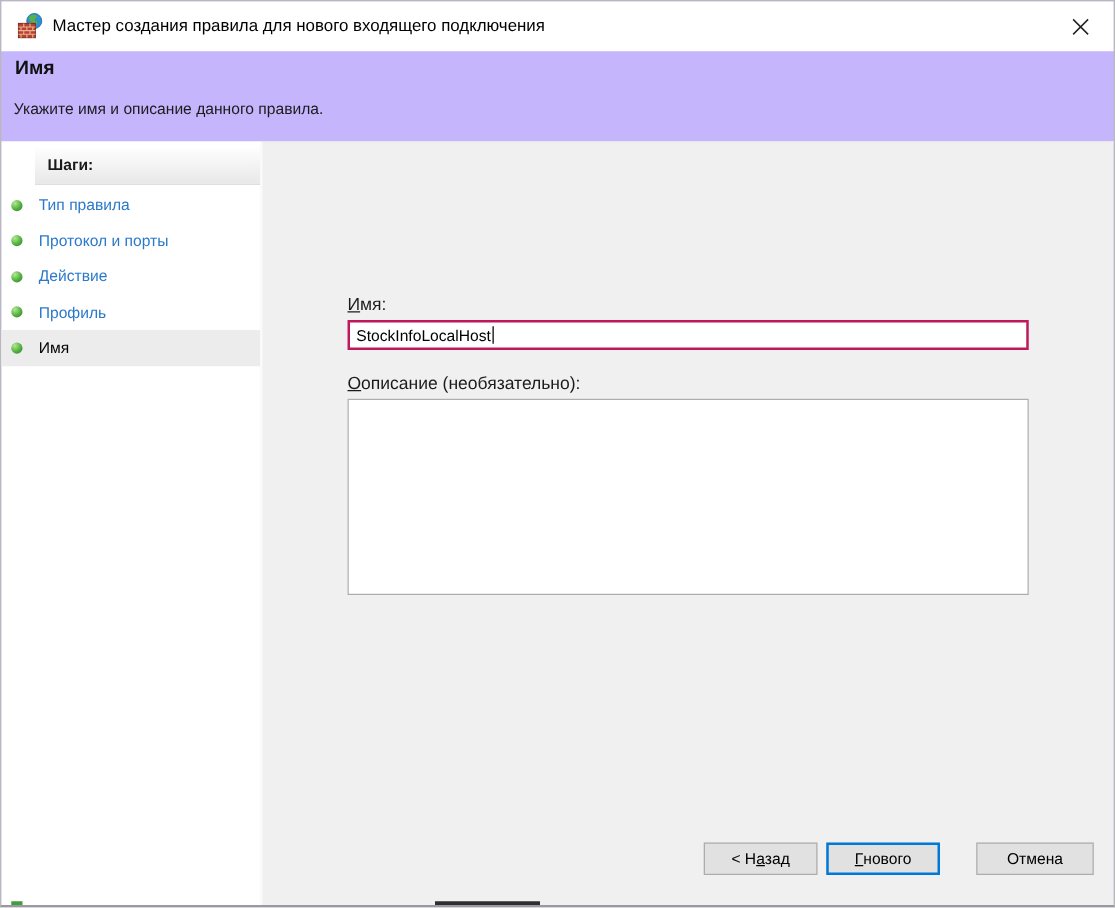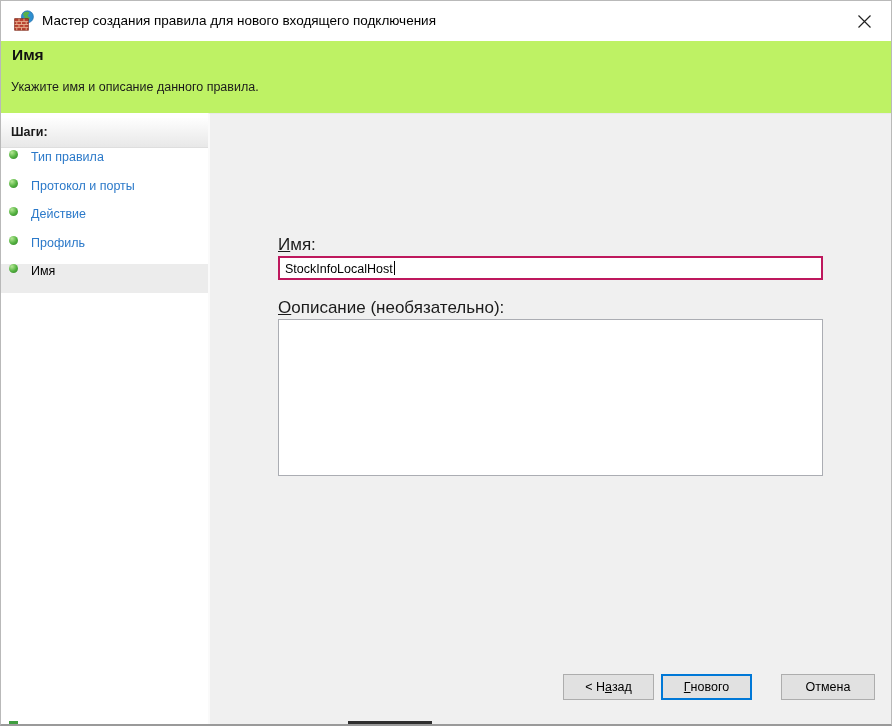--- a/index.html
+++ b/index.html
@@ -1,20 +1,20 @@
 <!DOCTYPE html>
 <html><head>
 <meta charset="utf-8">
 <style>
   html,body { margin:0; padding:0; background:#ffffff; }
   * { box-sizing:border-box; }
   body { font-family:"Liberation Sans","DejaVu Sans",sans-serif; }
 
   .window {
-    position:relative; width:892px; height:726px; background:#bef264;
+    position:relative; width:892px; height:726px; background:#c4b5fd;
     border:1px solid #b9b9b9; border-bottom:2px solid #9a9a9a;
     overflow:hidden;
   }
 
   
   .titlebar { position:absolute; top:0; left:0; right:0; height:40px; background:#ffffff; }
   .app-icon { position:absolute; left:13px; top:9px; width:21px; height:21px; }
   .title { position:absolute; left:41px; top:0; line-height:40px; font-size:13.5px; color:#000; white-space:nowrap; }
   .close-btn {
     position:absolute; right:4px; top:0; width:45px; height:40px;
@@ -23,36 +23,36 @@
 
   
   .page-title { position:absolute; left:11px; top:45px; font-size:15.5px; font-weight:bold; color:#111; }
   .page-subtitle { position:absolute; left:10px; top:79px; font-size:12.5px; color:#1b1b1b; }
 
   
   .content { position:absolute; top:112px; left:0; right:0; bottom:0; display:flex; }
   .sidebar { width:207px; background:#ffffff; flex:none; position:relative; padding-top:5px; }
   .steps-heading {
     height:30px; line-height:29px; padding-left:10px; font-size:12.5px; font-weight:bold; color:#1a1a1a;
-    background:linear-gradient(#fefefe,#e8e8e8); border-bottom:1px solid #dedede;
+    background:linear-gradient(#fefefe,#e8e8e8); border-bottom:1px solid #dedede;margin-left:27px;
   }
   .steps-list { margin-top:2px; }
-  .step { height:28.5px; display:flex; align-items:flex-start; padding-left:8px; }
+  .step { height:28.5px; display:flex; align-items:center; padding-left:8px; }
   .step .bullet {
     width:9px; height:9px; border-radius:50%; flex:none;
     background:radial-gradient(circle at 32% 28%, #b5e795 0%, #55b341 52%, #2e7d27 100%);
   }
   .step .step-label { margin-left:13px; font-size:12.5px; color:#2b79c9; cursor:pointer; white-space:nowrap; }
   .step.active { background:#ececec; }
   .step.active .step-label { color:#000; cursor:default; }
 
   .main { flex:1; background:#f0f0f0; border-left:2px solid #fafafa; border-top:1px solid #e9e9e9; position:relative; }
 
   
-  .field-label { position:absolute; left:68px; font-size:17px; color:#1b1b1b; }
+  .field-label { position:absolute; left:68px; font-size:14px; color:#1b1b1b; }
   .lbl-name { top:121px; }
   .lbl-desc { top:184px; }
   .ak { text-decoration:underline; }
 
   .textfield {
     position:absolute; left:68px; top:142px; width:545px; height:24px;
     background:#ffffff; border:2px solid #be185d; font-size:12.5px; color:#000;
     padding:3px 5px; cursor:text; overflow:hidden; white-space:nowrap;
   }
   .caret { display:inline-block; width:1px; height:14px; background:#000; margin-left:1px; vertical-align:-2px; }

